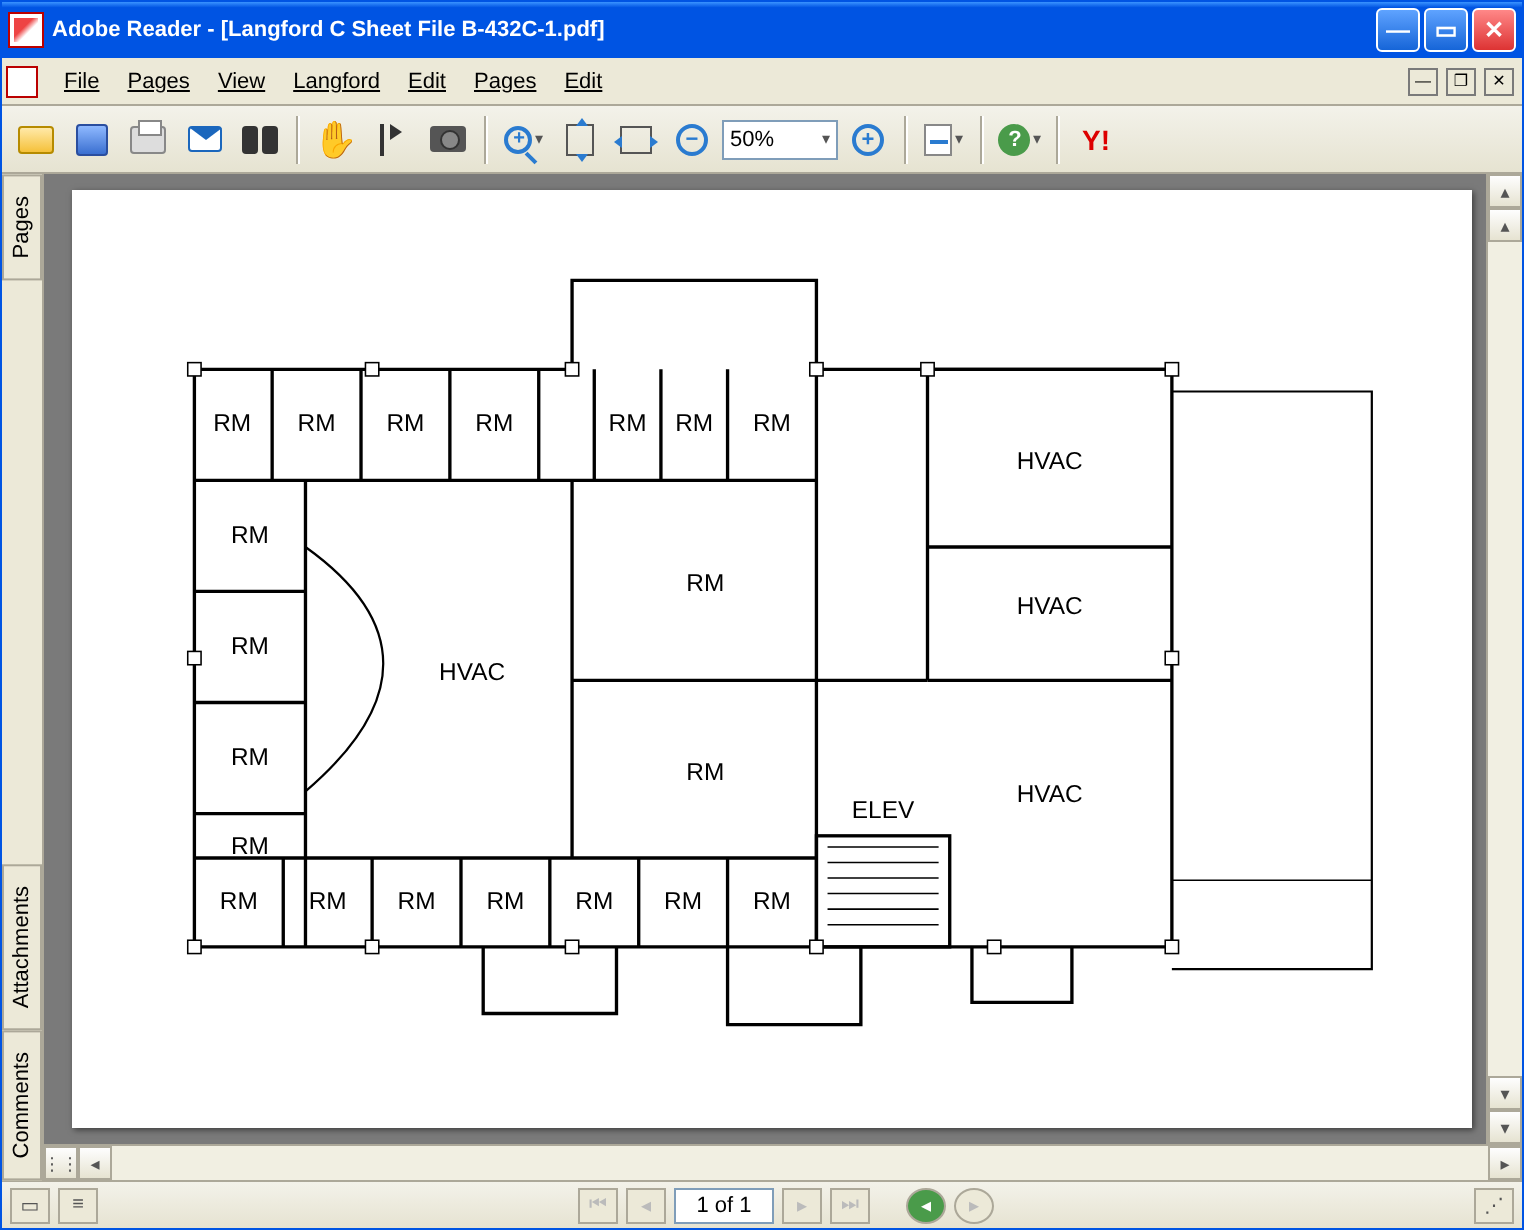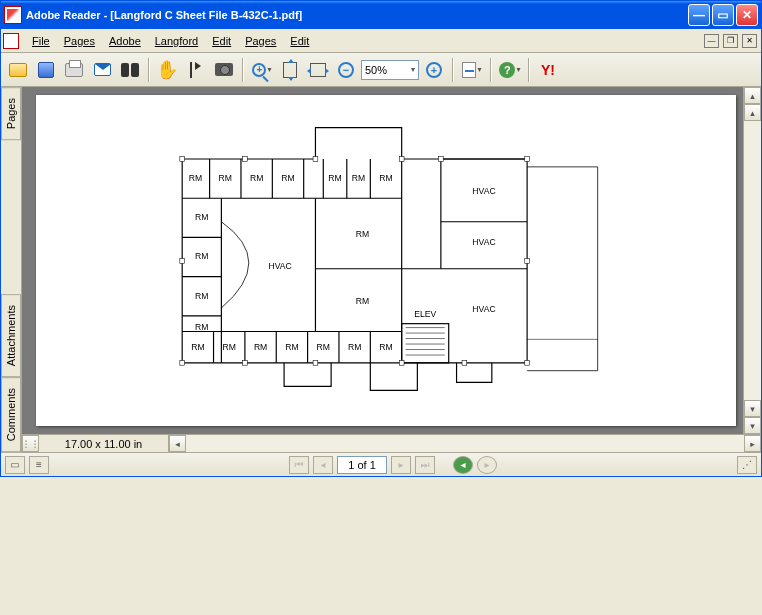--- a/index.html
+++ b/index.html
@@ -1,18 +1,18 @@
 <!DOCTYPE html>
 <html><head>
 <meta charset="utf-8">
 <style>
 * { box-sizing: border-box; margin: 0; padding: 0; font-family: Tahoma, sans-serif; font-size: 11px; }
 body { background: #ece9d8; width: 762px; height: 615px; overflow: hidden; }
 
-.window { width: 762px; height: 477px; display: flex; flex-direction: column; border: 1px solid #0054e3; }
+.window { width: 762px; height: 615px; display: flex; flex-direction: column; border: 1px solid #0054e3; }
 
 
 .titlebar { height: 28px; background: linear-gradient(to bottom, #3a93ff 0%, #0054e3 10%, #0054e3 90%, #0054e3 100%); display: flex; align-items: center; padding: 0 3px; color: #fff; font-weight: bold; font-size: 13px; }
 .titlebar .appicon { width: 18px; height: 18px; margin-right: 4px; background: #fff; border: 1px solid #b00; position: relative; }
 .titlebar .appicon::after { content: ""; position: absolute; inset: 2px; background: linear-gradient(135deg,#e44 40%,#fff 60%); }
 .win-controls { margin-left: auto; display: flex; gap: 2px; }
 .win-btn { width: 22px; height: 22px; border: 1px solid #fff; border-radius: 3px; display: flex; align-items: center; justify-content: center; font-weight: bold; color: #fff; font-size: 12px; }
 .win-min,.win-max { background: linear-gradient(to bottom,#5fa3ff,#1665d8); }
 .win-close { background: linear-gradient(to bottom,#f88,#d33); }
 
@@ -105,21 +105,21 @@
       <div class="win-btn win-min">—</div>
       <div class="win-btn win-max">▭</div>
       <div class="win-btn win-close">✕</div>
     </div>
   </div>
 
   <div class="menubar">
     <div class="appicon-sm"></div>
     <div class="menu-item"><u>File</u></div>
     <div class="menu-item"><u>Pages</u></div>
-    <div class="menu-item"><u>Adobe</u></div>
+    <div class="menu-item"><u>View</u></div>
     <div class="menu-item"><u>Langford</u></div>
     <div class="menu-item"><u>Edit</u></div>
     <div class="menu-item"><u>Pages</u></div>
     <div class="menu-item"><u>Edit</u></div>
     <div class="mdi-controls">
       <div class="mdi-btn">—</div>
       <div class="mdi-btn">❐</div>
       <div class="mdi-btn">✕</div>
     </div>
   </div>
@@ -280,21 +280,20 @@
           <div class="arrow">▴</div>
           <div class="arrow">▴</div>
           <div class="track"></div>
           <div class="arrow">▾</div>
           <div class="arrow">▾</div>
         </div>
       </div>
 
       <div class="hscroll-row">
         <div class="h-btn">⋮⋮</div>
-        <div class="page-size">17.00 x 11.00 in</div>
         <div class="h-btn">◂</div>
         <div class="hscroll">
             <div class="track"></div>
           </div>
         <div class="h-btn">▸</div>
       </div>
     </div>
   </div>
 
   <div class="bottombar">

